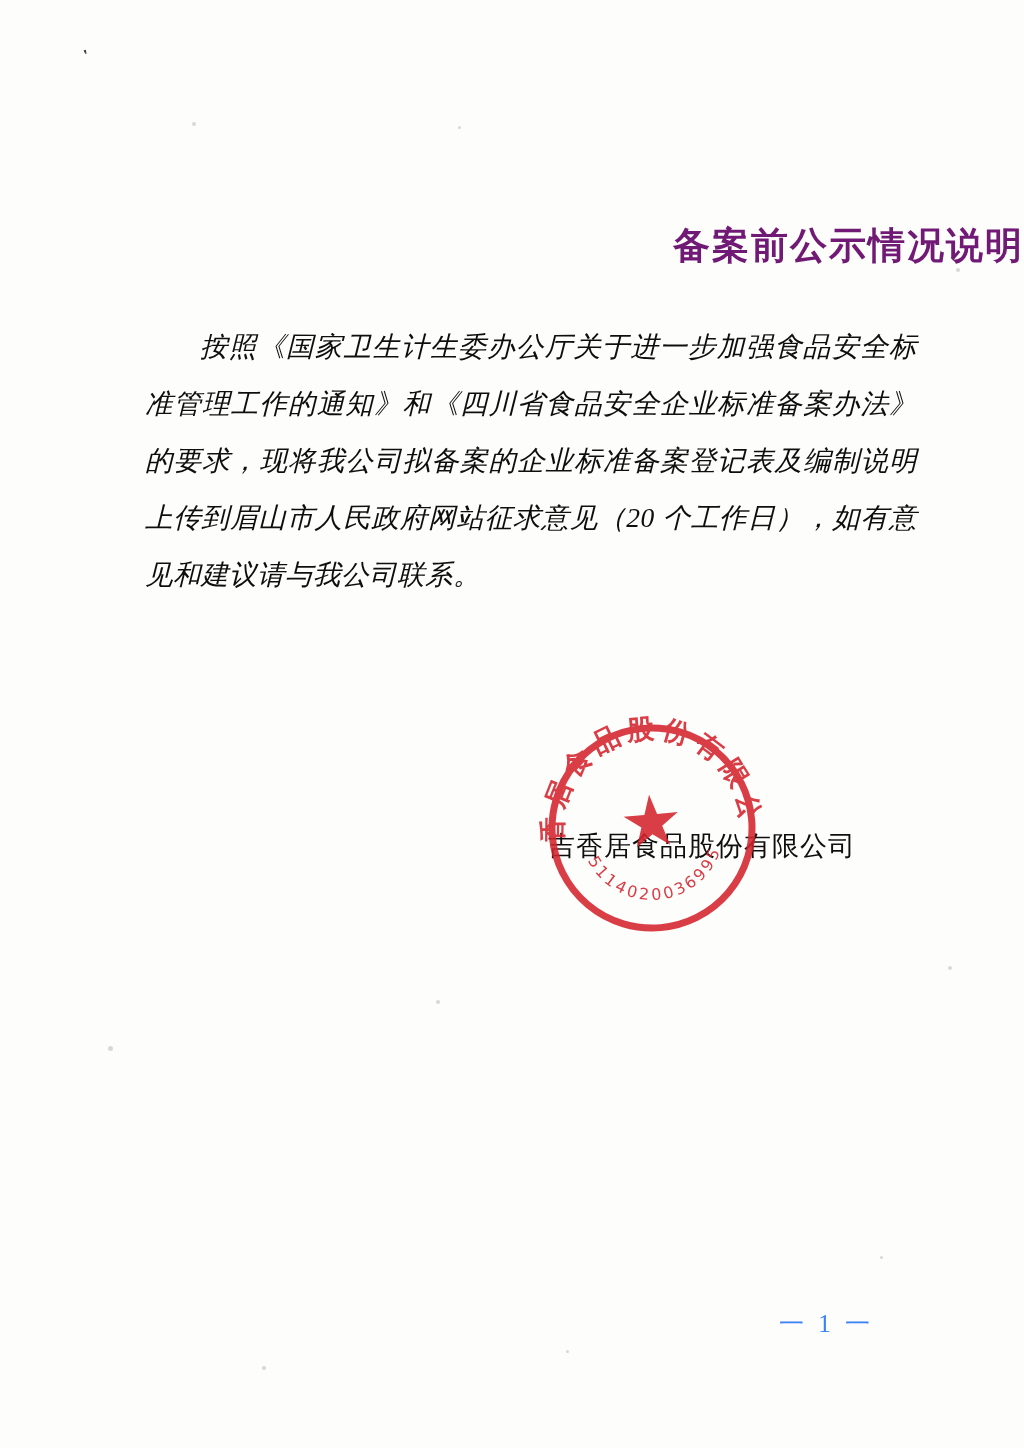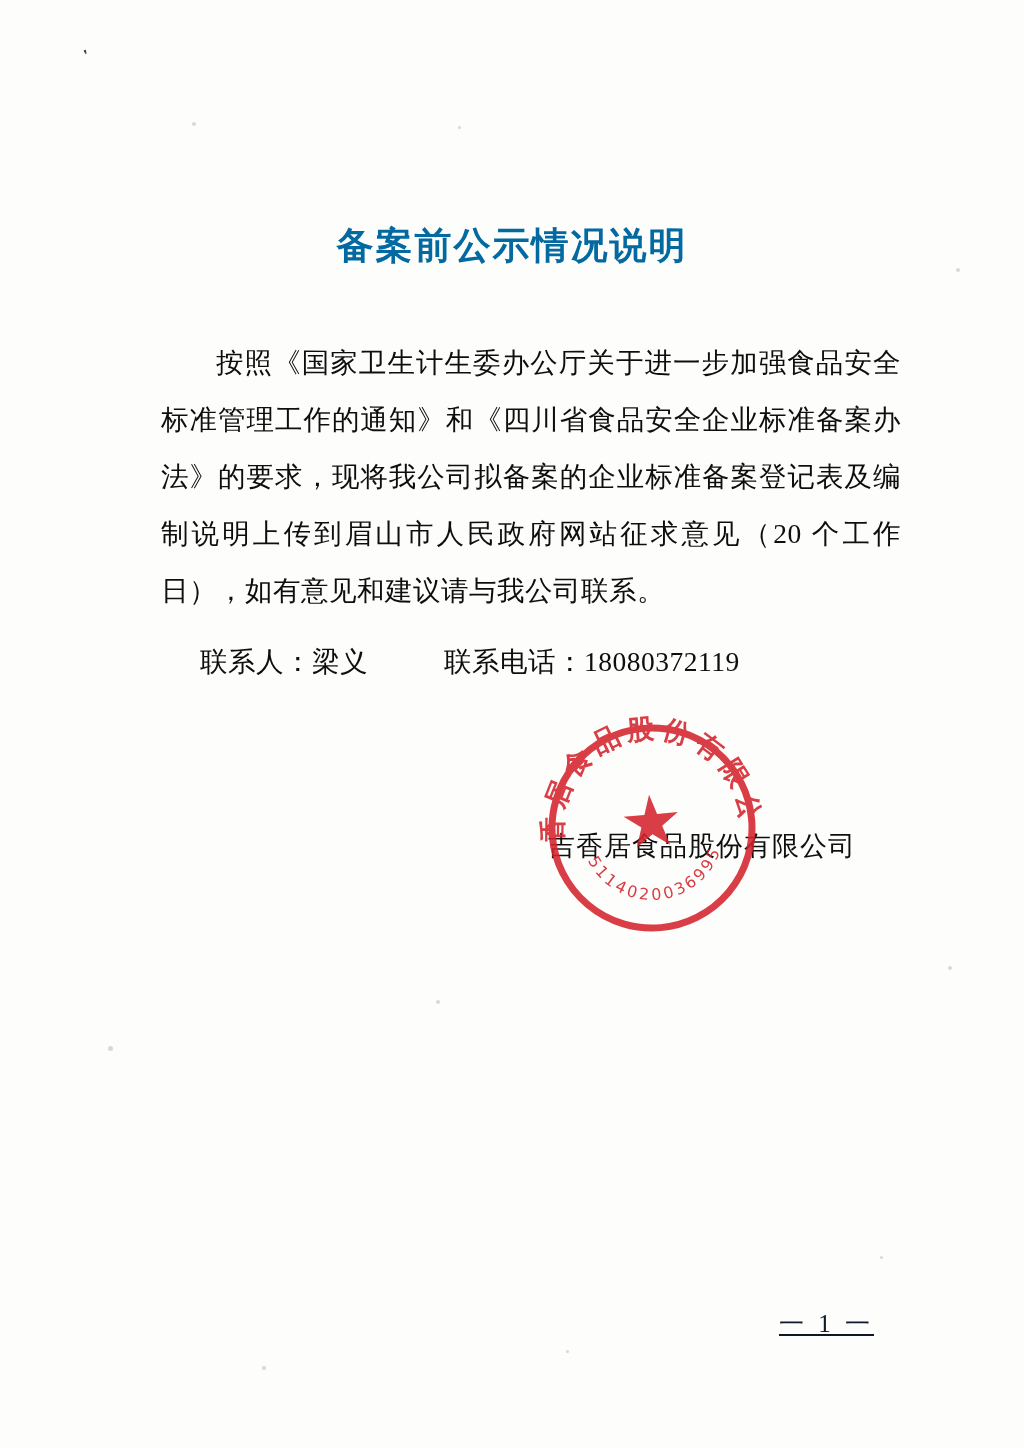--- a/index.html
+++ b/index.html
@@ -38,42 +38,43 @@
   .corner-mark span {
     display: block;
     transform: rotate(-18deg);
     letter-spacing: -2px;
   }
   .doc-title {
     position: absolute;
     left: 0;
     right: 0;
     top: 196px;
-    text-align: center;
+    text-align: right;
     font-family: "DejaVu Sans", "Liberation Sans", sans-serif;
     font-weight: 700;
     font-size: 37px;
     letter-spacing: 2px;
-    color: #0369a1;
+    color: #701a75;
   }
   .body-block {
     position: absolute;
     left: 145px;
     top: 318px;
     width: 772px;
     color: #0e0e0e;
   }
   .para {
     font-size: 27.5px;
     line-height: 57px;
     text-align: justify;
     text-justify: inter-ideograph;
     text-indent: 2em;
     letter-spacing: .5px;
-    margin: 16px;
+    margin: 0;
+    font-style: italic;
   }
   .contact-row {
     margin-top: 14px;
     font-size: 27.5px;
     line-height: 53px;
     text-indent: 2em;
     letter-spacing: .5px;
     white-space: pre;
   }
   .contact-row .gap {
@@ -105,23 +106,22 @@
     top: 712px;
     width: 232px;
     height: 232px;
     pointer-events: none;
   }
   .page-number {
     position: absolute;
     right: 150px;
     bottom: 108px;
     font-size: 25px;
-    color: #0f172a;
+    color: #3b82f6;
     letter-spacing: 4px;
-    text-decoration: underline;
   }
 </style>
 </head>
 <body>
 
 <div class="page">
 
   <div class="speck" style="left:192px; top:122px; width:4px; height:4px;"></div>
   <div class="speck" style="left:458px; top:126px; width:3px; height:3px;"></div>
   <div class="speck" style="left:956px; top:268px; width:4px; height:4px;"></div>
@@ -134,21 +134,20 @@
 
   <div class="corner-mark">
     <span>''</span>
   </div>
 
   <h1 class="doc-title">备案前公示情况说明</h1>
 
   <div class="body-block">
     <p class="para">按照《国家卫生计生委办公厅关于进一步加强食品安全标准管理工作的通知》和《四川省食品安全企业标准备案办法》的要求，现将我公司拟备案的企业标准备案登记表及编制说明上传到眉山市人民政府网站征求意见（20 个工作日），如有意见和建议请与我公司联系。</p>
 
-    <div class="contact-row"><span>联系人：</span><span>梁义</span><span class="gap"></span><span>联系电话：</span><span class="mono-num">18080372119</span></div>
 
   </div>
 
   <div class="signature">
     <div>吉香居食品股份有限公司</div>
   </div>
 
   <svg class="stamp" viewBox="0 0 232 232" xmlns="http://www.w3.org/2000/svg">
     <defs>
       <path id="sealArcTop" d="M 26,116 A 90,90 0 0 1 206,116"></path>

